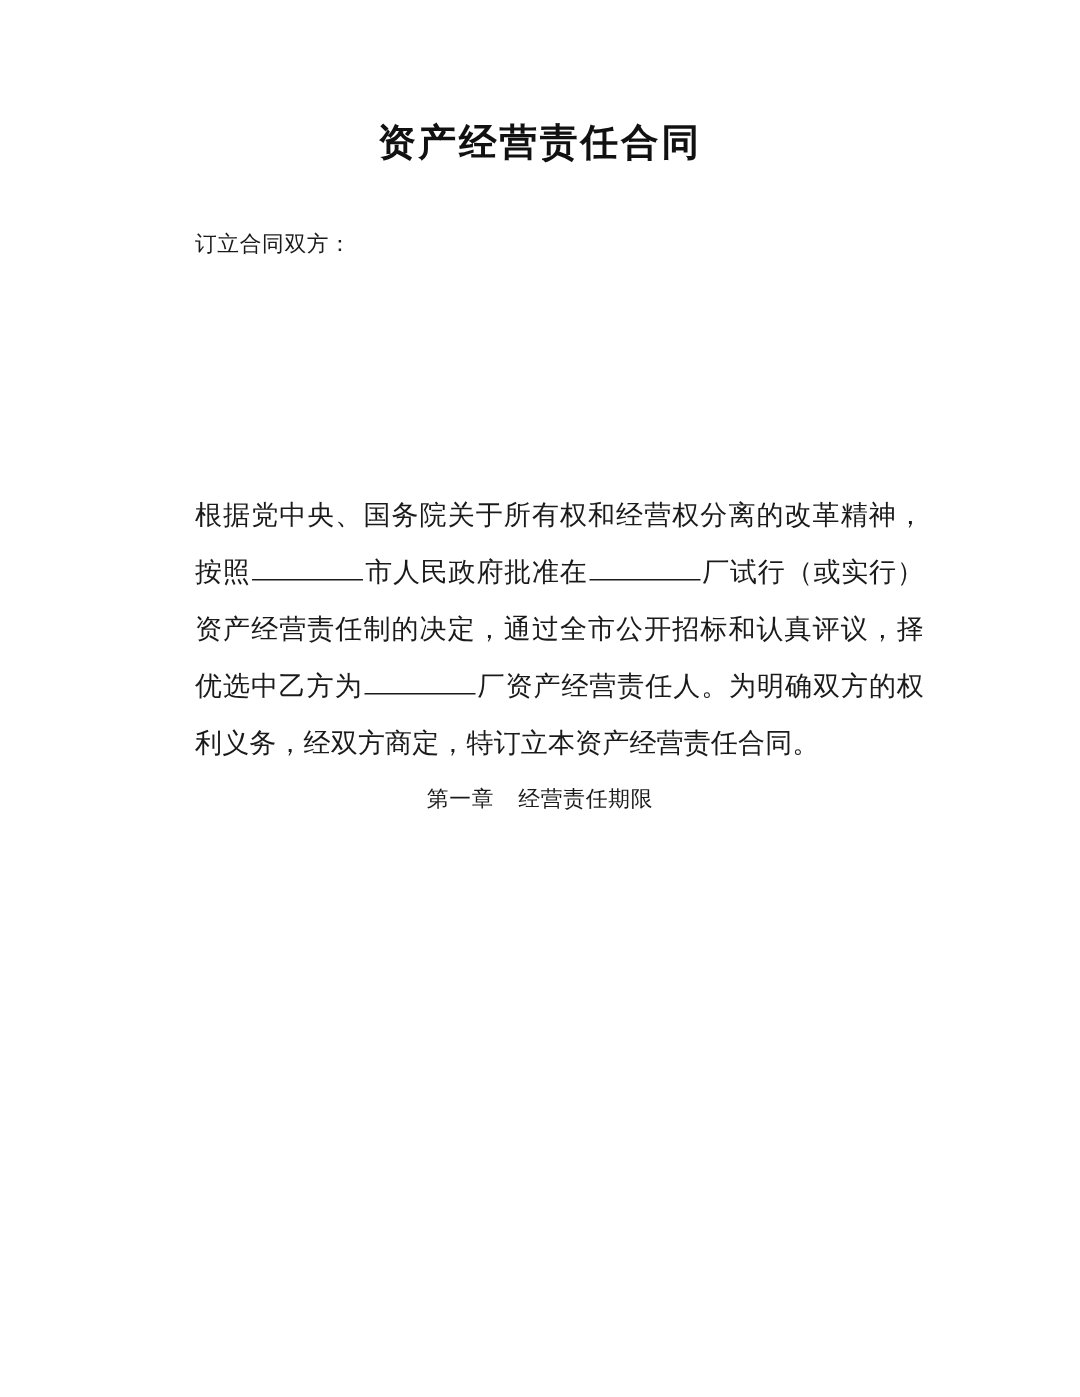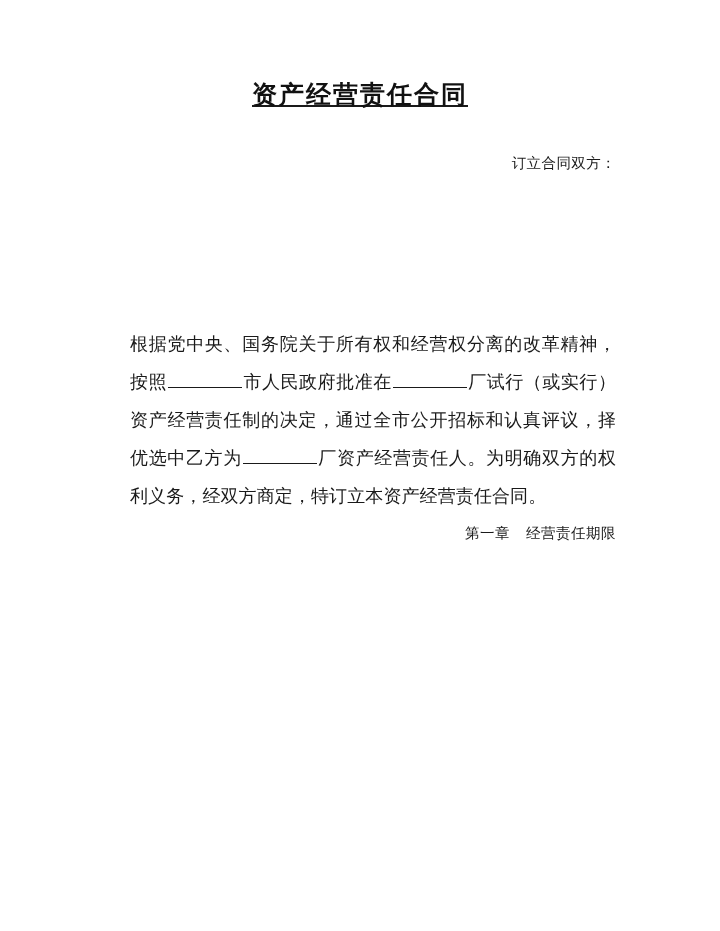--- a/index.html
+++ b/index.html
@@ -14,21 +14,20 @@
     color: #1a1a1a;
     -webkit-font-smoothing: antialiased;
   }
   .page {
     position: relative;
     width: 720px;
     height: 931px;
     background: #ffffff;
     box-sizing: border-box;
     overflow: hidden;
-    text-decoration: underline;
   }
   .doc-title {
     text-align: center;
     font-size: 25px;
     font-weight: bold;
     letter-spacing: 2px;
     margin: 0;
     padding-top: 78px;
     line-height: 34px;
     color: #111111;
@@ -57,35 +56,35 @@
     display: inline-block;
     border-bottom: 1px solid #1a1a1a;
     vertical-align: baseline;
     height: 14px;
     margin: 0 1px;
   }
   .b-long   { width: 152px; }
   .b-med    { width: 74px; }
   .b-short  { width: 48px; }
   .chapter {
-    text-align: right;
+    text-align: center;
     font-size: 14.5px;
     line-height: 38px;
     letter-spacing: 0.5px;
   }
   .chapter .gap { display: inline-block; width: 16px; }
 </style>
 </head>
 <body>
 
 <div class="page">
 
   <h1 class="doc-title">资产经营责任合同</h1>
 
-  <div class="wrap" style="top:144px;text-align:right;">
+  <div class="wrap" style="top:144px;">
     <div class="line indent-1">订立合同双方：</div>
   </div>
 
 
   <div class="wrap" style="top:325px;">
     <div class="para indent-1">
       <span>根据党中央、国务院关于所有权和经营权分离的改革精神，按照</span><span class="blank b-med"></span><span>市人民政府批准在</span><span class="blank b-med"></span><span>厂试行（或实行）资产经营责任制的决定，通过全市公开招标和认真评议，择优选中乙方为</span><span class="blank b-med"></span><span>厂资产经营责任人。为明确双方的权利义务，经双方商定，特订立本资产经营责任合同。</span>
     </div>
   </div>
 

